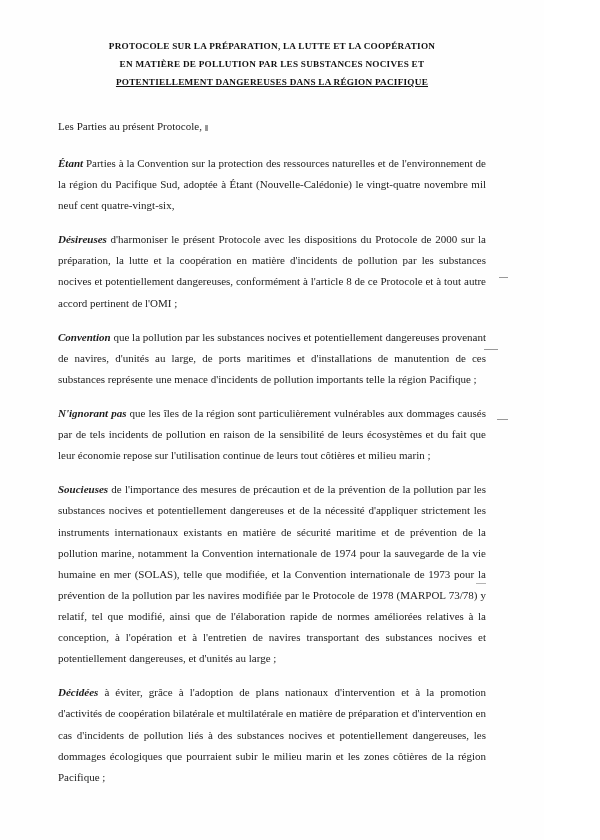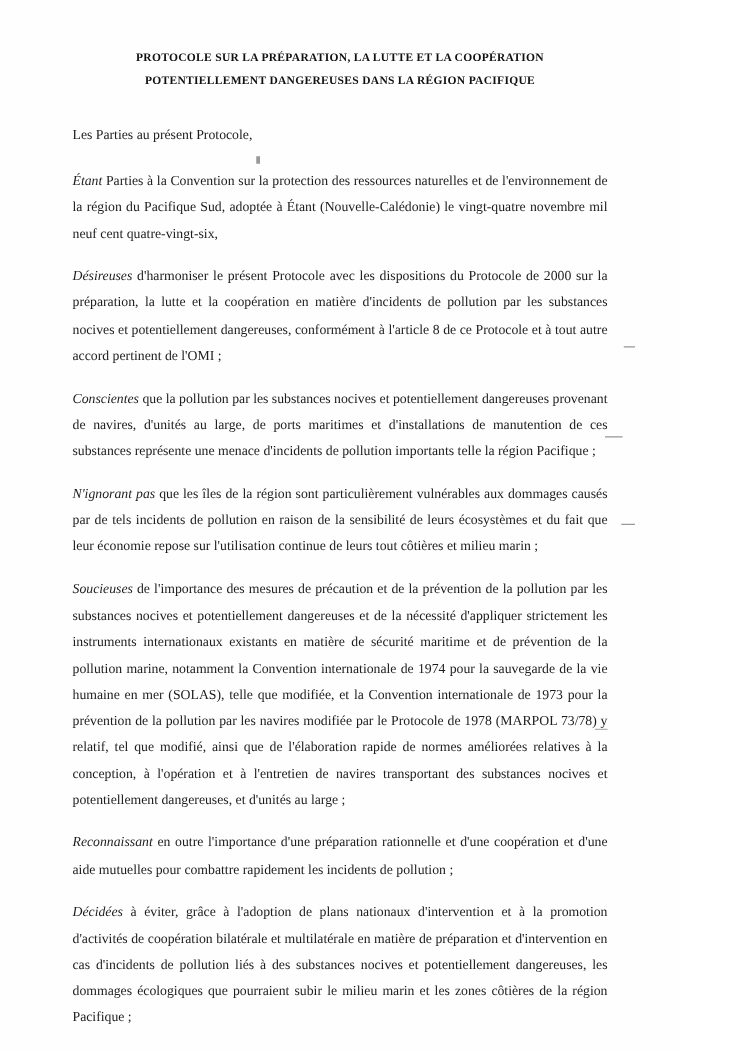--- a/index.html
+++ b/index.html
@@ -31,38 +31,39 @@
     font-size: 9.2px;
     letter-spacing: 0.25px;
     line-height: 1.95;
     margin: 8px 0 0 0;
     color: #111;
   }
   .doc-title .line {
     display: block;
   }
   .doc-title .underline {
+    text-decoration: underline;
   }
   .body-block {
     margin-top: 24px;
   }
   p.para {
     font-size: 11px;
     line-height: 1.92;
     text-align: justify;
     margin: 0 0 13px 0;
     color: #1c1c1c;
     text-indent: 0;
   }
   p.para.lead {
     margin-bottom: 16px;
   }
   .lead-in {
     font-style: italic;
-    font-weight: normal;
+    font-weight: bold;
   }
   .smudge {
     position: absolute;
     background: #444;
     opacity: 0.55;
     height: 1px;
   }
   .m1 { right: 36px; top: 277px; width: 9px; }
   .m2 { right: 46px; top: 349px; width: 14px; }
   .m3 { right: 36px; top: 419px; width: 11px; }
@@ -77,38 +78,38 @@
     opacity: 0.5;
   }
 </style>
 </head>
 <body>
 
 <div class="page">
 
   <div class="doc-title">
     <span class="line">PROTOCOLE SUR LA PRÉPARATION, LA LUTTE ET LA COOPÉRATION</span>
+    <span class="line">EN MATIÈRE DE POLLUTION PAR LES SUBSTANCES NOCIVES ET</span>
     <span class="line underline">POTENTIELLEMENT DANGEREUSES DANS LA RÉGION PACIFIQUE</span>
   </div>
 
   <div class="body-block">
 
     <p class="para lead"><span>Les Parties au présent Protocole,</span></p>
 
     <p class="para"><span class="lead-in">Étant</span><span> Parties à la Convention sur la protection des ressources naturelles et de l'environnement de la région du Pacifique Sud, adoptée à Étant (Nouvelle-Calédonie) le vingt-quatre novembre mil neuf cent quatre-vingt-six,</span></p>
 
     <p class="para"><span class="lead-in">Désireuses</span><span> d'harmoniser le présent Protocole avec les dispositions du Protocole de 2000 sur la préparation, la lutte et la coopération en matière d'incidents de pollution par les substances nocives et potentiellement dangereuses, conformément à l'article 8 de ce Protocole et à tout autre accord pertinent de l'OMI ;</span></p>
 
-    <p class="para"><span class="lead-in">Conscientes</span><span> que la pollution par les substances nocives et potentiellement dangereuses provenant de navires, d'unités au large, de ports maritimes et d'installations de manutention de ces substances représente une menace d'incidents de pollution importants telle la région Pacifique ;</span></p>
+    <p class="para"><span class="lead-in">Convention</span><span> que la pollution par les substances nocives et potentiellement dangereuses provenant de navires, d'unités au large, de ports maritimes et d'installations de manutention de ces substances représente une menace d'incidents de pollution importants telle la région Pacifique ;</span></p>
 
     <p class="para"><span class="lead-in">N'ignorant pas</span><span> que les îles de la région sont particulièrement vulnérables aux dommages causés par de tels incidents de pollution en raison de la sensibilité de leurs écosystèmes et du fait que leur économie repose sur l'utilisation continue de leurs tout côtières et milieu marin ;</span></p>
 
     <p class="para"><span class="lead-in">Soucieuses</span><span> de l'importance des mesures de précaution et de la prévention de la pollution par les substances nocives et potentiellement dangereuses et de la nécessité d'appliquer strictement les instruments internationaux existants en matière de sécurité maritime et de prévention de la pollution marine, notamment la Convention internationale de 1974 pour la sauvegarde de la vie humaine en mer (SOLAS), telle que modifiée, et la Convention internationale de 1973 pour la prévention de la pollution par les navires modifiée par le Protocole de 1978 (MARPOL 73/78) y relatif, tel que modifié, ainsi que de l'élaboration rapide de normes améliorées relatives à la conception, à l'opération et à l'entretien de navires transportant des substances nocives et potentiellement dangereuses, et d'unités au large ;</span></p>
 
-    <p class="para"><span class="lead-in">Reconnaissant</span><span> en outre l'importance d'une préparation rationnelle et d'une coopération et d'une aide mutuelles pour combattre rapidement les incidents de pollution ;</span></p>
 
     <p class="para"><span class="lead-in">Décidées</span><span> à éviter, grâce à l'adoption de plans nationaux d'intervention et à la promotion d'activités de coopération bilatérale et multilatérale en matière de préparation et d'intervention en cas d'incidents de pollution liés à des substances nocives et potentiellement dangereuses, les dommages écologiques que pourraient subir le milieu marin et les zones côtières de la région Pacifique ;</span></p>
 
   </div>
 
   <div class="smudge m1"></div>
   <div class="smudge m2"></div>
   <div class="smudge m3"></div>
   <div class="smudge m4"></div>
   <div class="edge-mark"></div>

